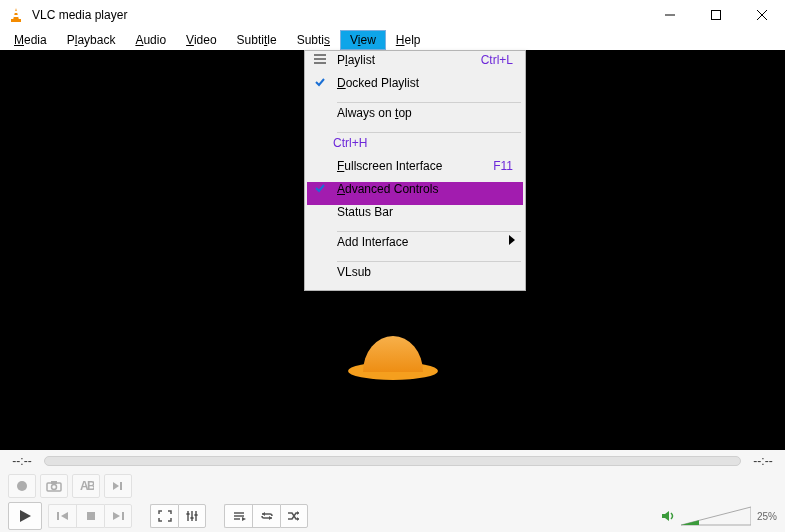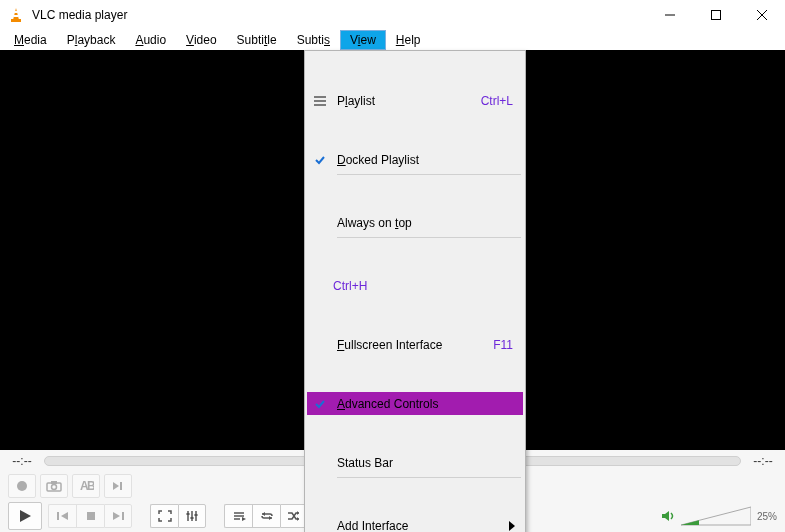--- a/index.html
+++ b/index.html
@@ -11,21 +11,21 @@
   .titlebar .wincontrols .winbtn { width: 46px; height: 30px; display: flex; align-items: center; justify-content: center; cursor: default; }
   .menubar { height: 20px; display: flex; align-items: center; padding: 0 4px; position: relative; }
   .menubar .menuitem { padding: 2px 9px; cursor: default; border: 1px solid transparent; }
   .menubar .menuitem.active { background: #0ea5e9; border: 1px solid #7bb0e0; }
   .menuitem .mn { text-decoration: underline; }
   .video { flex: 1; background: #000; position: relative; display: flex; align-items: center; justify-content: center; }
   .cone { width: 105px; height: 60px; position: relative; margin-top: 200px; }
   .cone::before { content: ""; position: absolute; bottom: 0; left: 50%; transform: translateX(-50%); width: 90px; height: 18px; background: #f59f1e; border-radius: 50%; }
   .cone::after { content: ""; position: absolute; bottom: 8px; left: 50%; transform: translateX(-50%); width: 60px; height: 36px; background: linear-gradient(#f7b04a,#ee8e13); border-top-left-radius: 30px 36px; border-top-right-radius: 30px 36px; }
   .dropdown { position: absolute; top: 50px; left: 304px; width: 222px; background: #f0f0f0; border: 1px solid #b5b5b5; box-shadow: 2px 2px 4px rgba(0,0,0,0.25); z-index: 10; padding: 2px; }
-  .dropdown .row { display: flex; align-items: center; height: 23px; padding: 0 6px 0 0; cursor: default; position: relative; margin-top: 36px; }
+  .dropdown .row { display: flex; align-items: flex-start; height: 23px; padding: 0 6px 0 0; cursor: default; position: relative; }
   .dropdown .row .iconcol { width: 26px; display: flex; align-items: center; justify-content: center; }
   .dropdown .row .label { flex: 1; padding-left: 4px; }
   .dropdown .row .shortcut { color: #6d28d9; padding-right: 4px; }
   .dropdown .row .submenu-arrow { position: absolute; right: 8px; }
   .dropdown .row.highlight { background: #a21caf; }
   .dropdown .sep { height: 1px; background: #d0d0d0; margin: 3px 2px 3px 30px; }
   .dropdown .row .label .mn { text-decoration: underline; }
   .bottombar { background: #f6f6f6; }
   .seekrow { height: 22px; display: flex; align-items: center; padding: 0 8px; gap: 8px; }
   .time { color: #333; font-size: 12px; min-width: 28px; text-align: center; }

